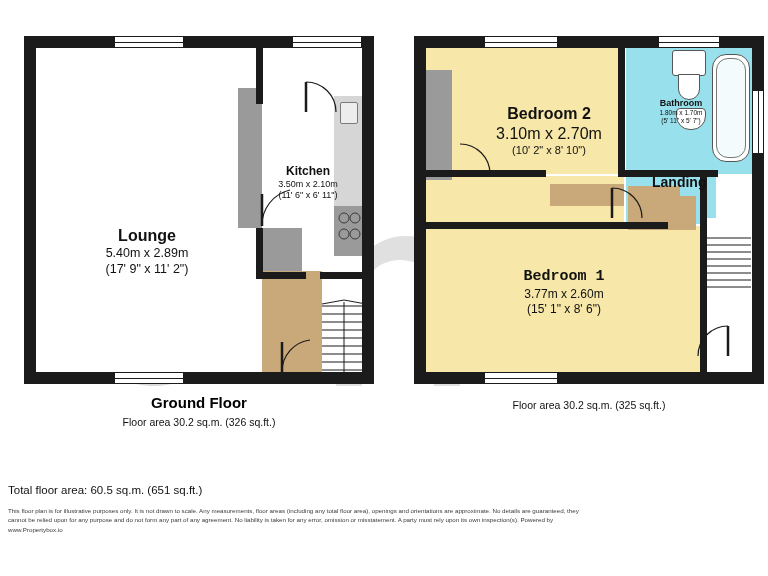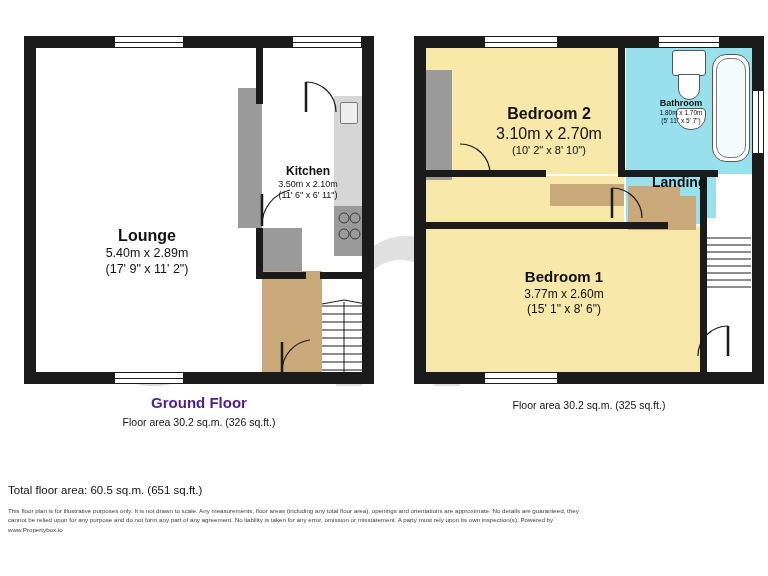--- a/index.html
+++ b/index.html
@@ -103,21 +103,21 @@
   .label.nameonly .rname { font-size: 14px; }
 
   .floor-title {
     position: absolute;
     text-align: center;
     z-index: 6;
   }
   .floor-title .ftitle {
     font-size: 15px;
     font-weight: bold;
-    color: #4c1d95;
+    color: #000000;
   }
   .floor-title .farea {
     font-size: 10.5px;
     color: #111;
     margin-top: 5px;
   }
 
   #ground-title { left: 24px; top: 394px; width: 350px; }
   #first-title  { left: 414px; top: 394px; width: 350px; }
 
@@ -333,21 +333,21 @@
       <div class="rname">Landing</div>
     </div>
 
     <div class="label sm" style="left:232px; top:62px; width:70px;">
       <div class="rname">Bathroom</div>
       <div class="rdim">1.80m x 1.70m</div>
       <div class="rdim">(5' 11" x 5' 7")</div>
     </div>
 
     <div class="label med" style="left:60px; top:232px; width:180px;">
-      <div class="rname" style="font-size:15px;">Bedroom 1</div>
+      <div class="rname" style="font-size:15px;font-family:Liberation Mono, monospace;">Bedroom 1</div>
       <div class="rdim" style="font-size:12px;">3.77m x 2.60m</div>
       <div class="rdim" style="font-size:12px;">(15' 1" x 8' 6")</div>
     </div>
   </div>
 
   <div class="floor-title" id="ground-title">
     <div class="ftitle">Ground Floor</div>
     <div class="farea">Floor area 30.2 sq.m. (326 sq.ft.)</div>
   </div>
 

